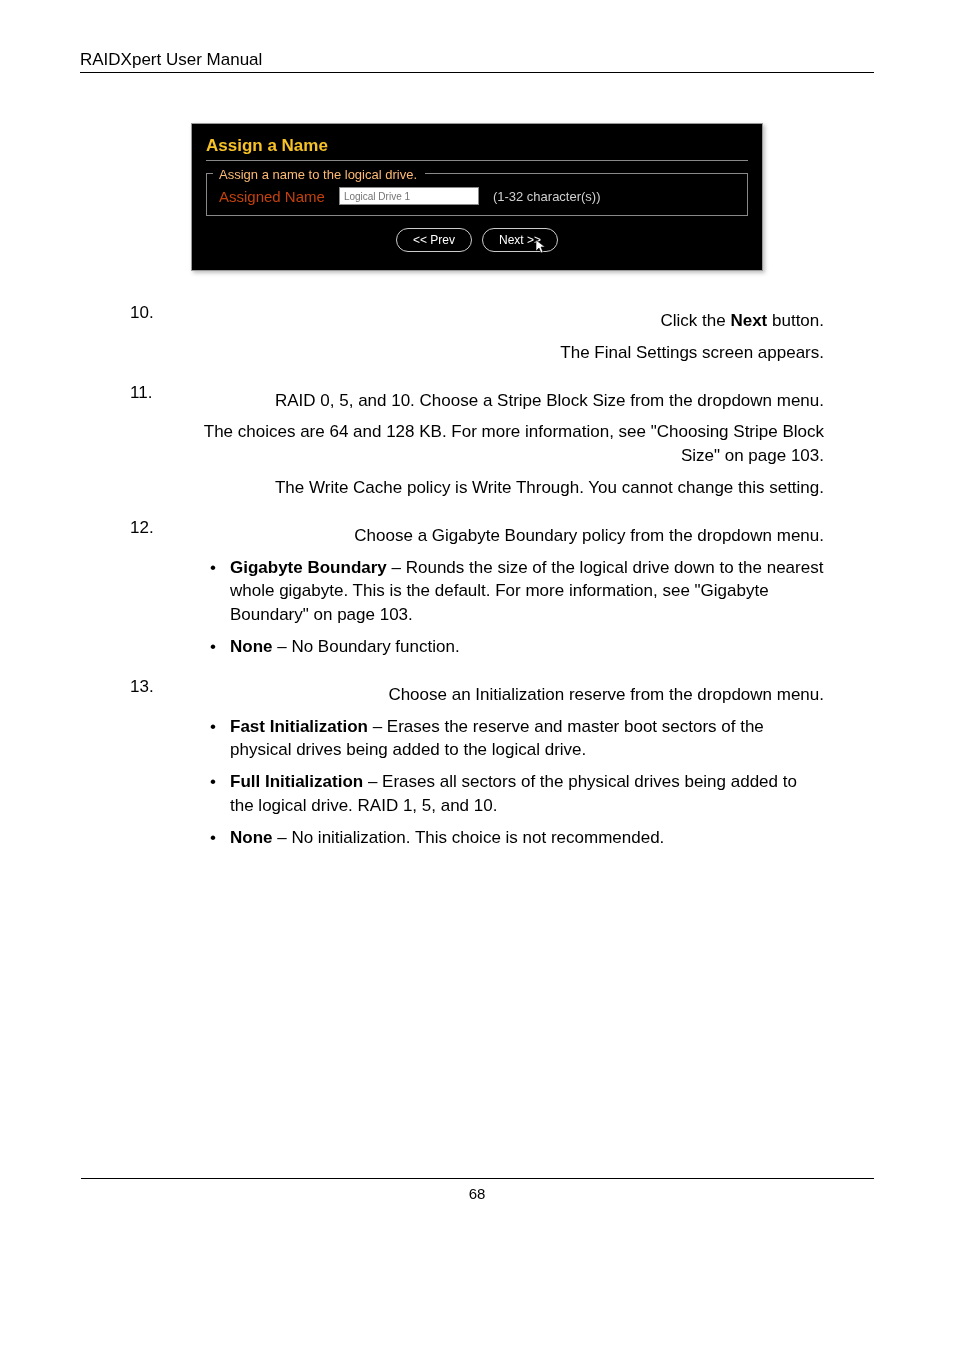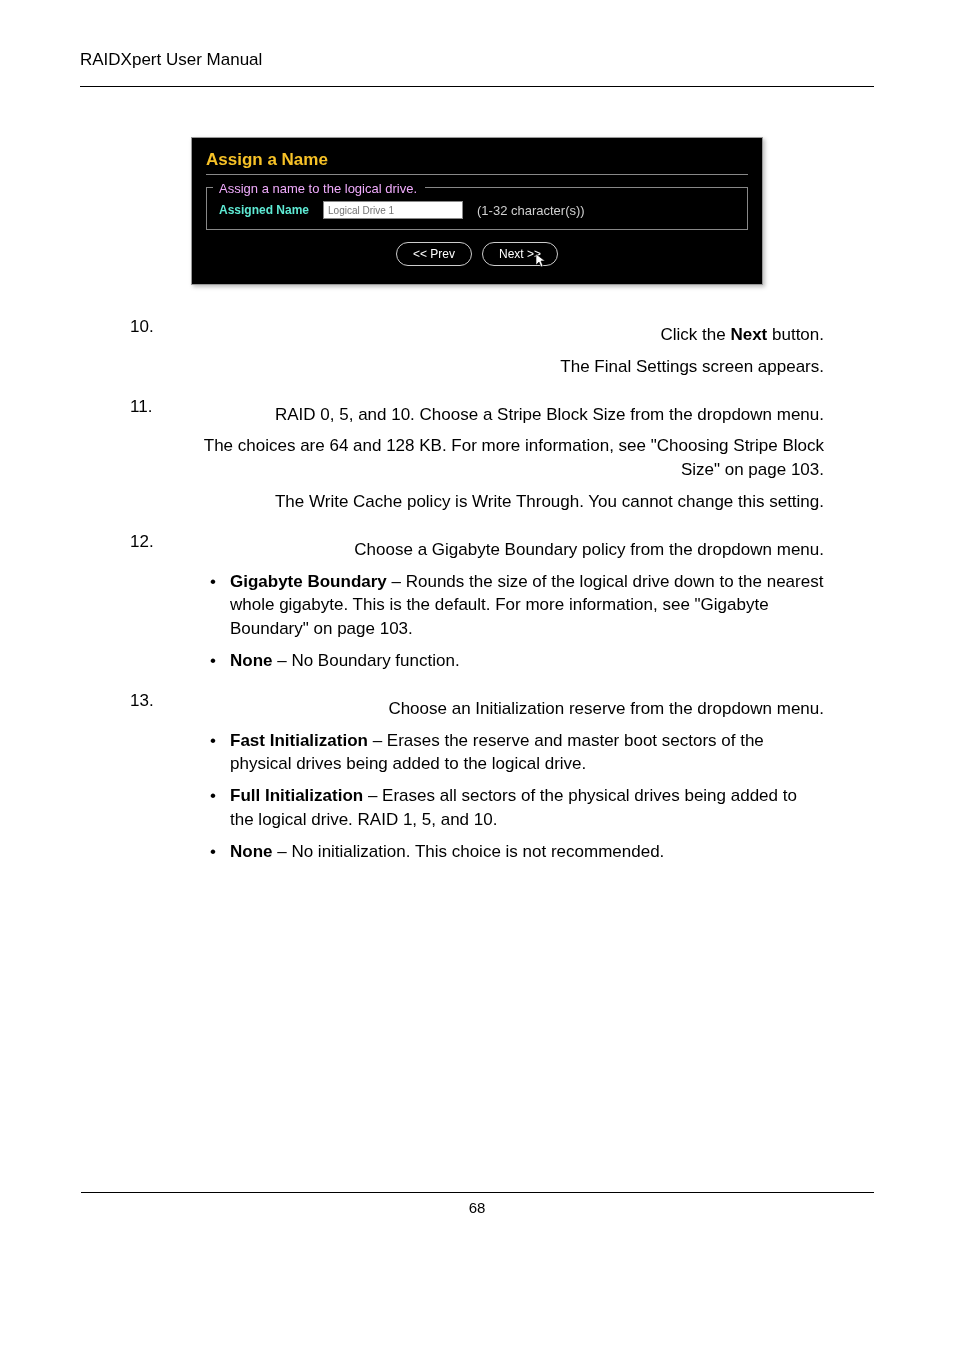--- a/index.html
+++ b/index.html
@@ -11,21 +11,21 @@
     width: 954px;
   }
   .page {
     padding: 50px 80px 40px 80px;
     box-sizing: border-box;
     width: 954px;
   }
   .header-title {
     font-size: 17px;
     color: #000;
-    margin-bottom: 16px;
+    margin-bottom: 2px;
   }
   .header-rule {
     border: none;
     border-top: 1.5px solid #000;
     margin: 0 0 50px 0;
   }
   .screenshot-box {
     margin: 0 auto 30px auto;
     width: 570px;
     border: 1px solid #999;
@@ -46,39 +46,39 @@
   .underline {
     border-bottom: 1px solid #888;
     margin-bottom: 12px;
   }
   .form-box {
     border: 1px solid #888;
     padding: 0;
   }
   .form-caption {
     background: #000;
-    color: #f0abfc;
+    color: #fdba74;
     font-size: 13px;
     padding: 2px 8px 2px 6px;
     position: relative;
     top: -9px;
     left: 6px;
     display: inline-block;
   }
   .form-row {
     display: flex;
     align-items: center;
     padding: 0 12px 10px 12px;
     margin-top: -6px;
     gap: 14px;
   }
   .assigned-label {
-    color: #5eead4;
-    font-weight: bold;
-    font-size: 12px;
+    color: #c2410c;
+    font-weight: normal;
+    font-size: 15px;
     white-space: nowrap;
   }
   .text-input {
     background: #fff;
     color: #737373;
     font-size: 10px;
     padding: 2px 4px;
     border: 1px solid #888;
     width: 140px;
     height: 18px;

